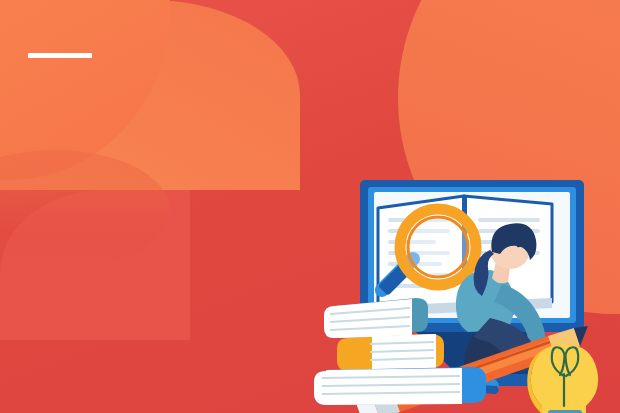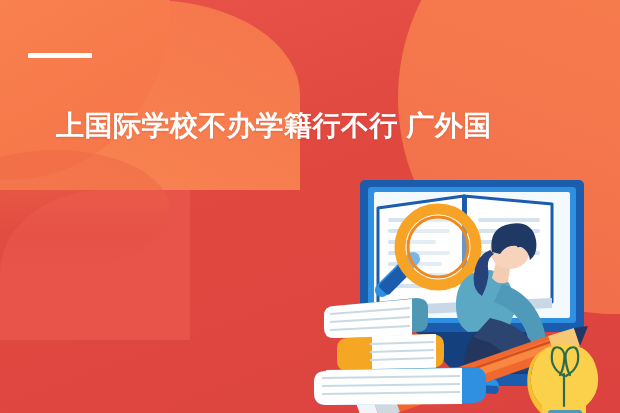--- a/index.html
+++ b/index.html
@@ -67,21 +67,20 @@
 
   <div class="blob" id="blob-right"></div>
   <div class="blob" id="blob-left"></div>
   <div class="blob" id="blob-left-2"></div>
   <div class="blob" id="blob-left-low"></div>
   <div id="blob-bottom-right"></div>
   <div id="blob-bottom-corner"></div>
 
   <div id="accent-rule"></div>
 
-  <div id="headline">上国际学校不办学籍行不行 广外国</div>
 
   <div id="illustration">
     <svg viewBox="0 0 308 235" xmlns="http://www.w3.org/2000/svg">
 
       <g>
         <rect x="48" y="2" width="224" height="152" rx="5" fill="#1B5CAD"></rect>
         <rect x="56" y="9" width="208" height="136" rx="3" fill="#2F8FE0"></rect>
         <rect x="62" y="14" width="196" height="126" rx="2" fill="#F4F9FD"></rect>
 
         <path d="M104 154 h118 l22 44 H146 Z" fill="#14407E"></path>

